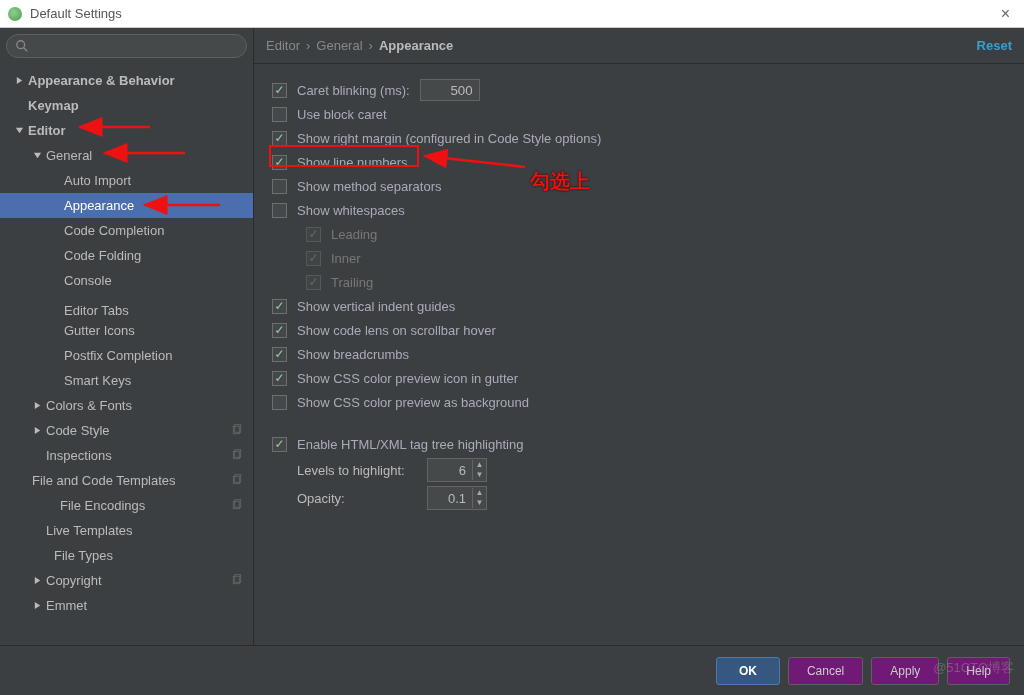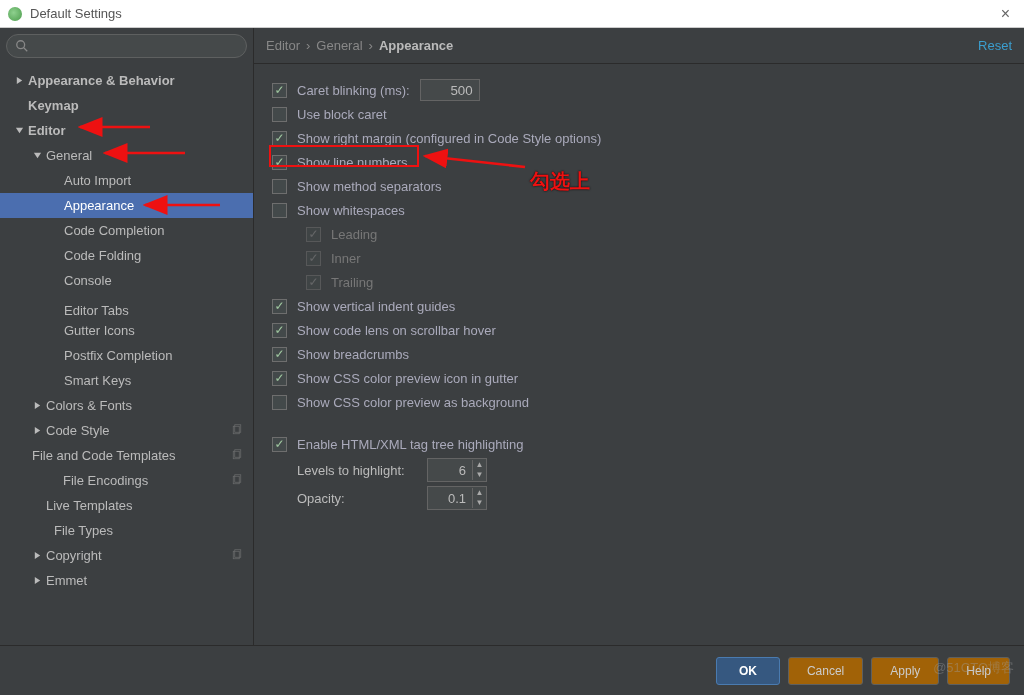--- a/index.html
+++ b/index.html
@@ -17,40 +17,40 @@
 .tree-arrow { width: 14px; height: 14px; display: inline-flex; align-items: center; justify-content: center; margin-right: 2px; }
 .tree-arrow svg { width: 9px; height: 9px; fill: #bbbbbb; }
 .tree-label { white-space: nowrap; overflow: hidden; text-overflow: ellipsis; }
 .copy-icon { margin-left: auto; width: 14px; height: 14px; opacity: 0.6; }
 .copy-icon svg { width: 12px; height: 12px; fill: #888; }
 .content { flex: 1; display: flex; flex-direction: column; }
 .content-header { height: 36px; display: flex; align-items: center; padding: 0 12px; border-bottom: 1px solid #2b2b2b; }
 .crumb { color: #bbbbbb; font-weight: 600; }
 .crumb.dim { color: #888; font-weight: 400; }
 .crumb-sep { color: #888; margin: 0 6px; }
-.reset { margin-left: auto; color: #3b9ecf; font-weight: 400; cursor: pointer; }
+.reset { margin-left: auto; color: #3b9ecf; font-weight: 700; cursor: pointer; }
 .content-body { flex: 1; padding: 14px 18px; overflow: auto; }
 .row { display: flex; align-items: center; height: 24px; }
 .ck { width: 15px; height: 15px; border: 1px solid #6e6e6e; background: #43494a; margin-right: 10px; display: inline-flex; align-items: center; justify-content: center; cursor: pointer; }
 .ck.checked::after { content: "✓"; color: #a0c8a0; font-size: 12px; line-height: 1; }
 .ck.dis { opacity: 0.55; }
 .ck.dis.checked::after { color: #888; }
 .row-label { color: #aab; }
 .row-label.dim { color: #777; }
 .num-input { background: #45494a; border: 1px solid #646464; color: #bbb; height: 22px; width: 60px; text-align: right; padding: 0 6px; margin-left: 10px; }
 .spinner { background: #45494a; border: 1px solid #646464; color: #bbb; height: 24px; width: 60px; display: inline-flex; align-items: center; margin-left: 10px; }
 .spinner .val { flex: 1; text-align: right; padding-right: 6px; }
 .spinner .btns { width: 14px; border-left: 1px solid #646464; display: flex; flex-direction: column; }
 .spinner .btns span { flex: 1; font-size: 8px; text-align: center; line-height: 10px; color: #aaa; cursor: pointer; }
 .indent-1 { padding-left: 34px; }
 .group-gap { height: 18px; }
 .field-row { display: flex; align-items: center; height: 28px; padding-left: 25px; }
 .field-label { width: 120px; }
 .footer { height: 50px; background: #3c3f41; border-top: 1px solid #2b2b2b; display: flex; align-items: center; justify-content: flex-end; padding: 0 14px; gap: 8px; }
-.btn { background: #a16207; border: 1px solid #5e6060; color: #ccc; height: 28px; padding: 0 18px; border-radius: 3px; cursor: pointer; font-size: 12px; }
+.btn { background: #701a75; border: 1px solid #5e6060; color: #ccc; height: 28px; padding: 0 18px; border-radius: 3px; cursor: pointer; font-size: 12px; }
 .btn.primary { background: #365880; border-color: #4a7bb0; color: #fff; font-weight: 600; padding: 0 22px; }
 .watermark { position: absolute; right: 10px; bottom: 18px; color: rgba(160,160,160,0.4); font-size: 13px; pointer-events: none; }
 
 .anno { position: absolute; pointer-events: none; }
 .arrow-line { stroke: #e11; stroke-width: 2.5; fill: none; }
 .arrow-head { fill: #e11; }
 .redbox { position: absolute; border: 2px solid #e11; pointer-events: none; }
 .anno-text { position: absolute; color: #e11; font-size: 20px; font-family: "SimSun", serif; font-weight: bold; text-shadow: 0 0 2px #000; pointer-events: none; }
 </style>
 </head>
@@ -148,29 +148,37 @@
             <svg viewBox="0 0 10 10">
               <path d="M2,1 L8,5 L2,9 Z"></path>
             </svg>
           </span>
           <span class="tree-label">Code Style</span>
           <span class="copy-icon"><svg viewBox="0 0 16 16">
               <rect x="3" y="3" width="8" height="10" fill="none" stroke="#888"></rect>
               <rect x="5" y="1" width="8" height="10" fill="none" stroke="#888"></rect>
             </svg></span>
         </div>
+        <div class="tree-item" style="padding-left: 30px;">
+          <span class="tree-arrow"></span>
+          <span class="tree-label">Inspections</span>
+          <span class="copy-icon"><svg viewBox="0 0 16 16">
+              <rect x="3" y="3" width="8" height="10" fill="none" stroke="#888"></rect>
+              <rect x="5" y="1" width="8" height="10" fill="none" stroke="#888"></rect>
+            </svg></span>
+        </div>
         <div class="tree-item" style="padding-left: 16px;">
           <span class="tree-arrow"></span>
           <span class="tree-label">File and Code Templates</span>
           <span class="copy-icon"><svg viewBox="0 0 16 16">
               <rect x="3" y="3" width="8" height="10" fill="none" stroke="#888"></rect>
               <rect x="5" y="1" width="8" height="10" fill="none" stroke="#888"></rect>
             </svg></span>
         </div>
-        <div class="tree-item" style="padding-left: 30px; gap: 17px;">
+        <div class="tree-item" style="padding-left: 44px;">
           <span class="tree-arrow"></span>
           <span class="tree-label">File Encodings</span>
           <span class="copy-icon"><svg viewBox="0 0 16 16">
               <rect x="3" y="3" width="8" height="10" fill="none" stroke="#888"></rect>
               <rect x="5" y="1" width="8" height="10" fill="none" stroke="#888"></rect>
             </svg></span>
         </div>
         <div class="tree-item" style="padding-left: 30px;">
           <span class="tree-arrow"></span>
           <span class="tree-label">Live Templates</span>

